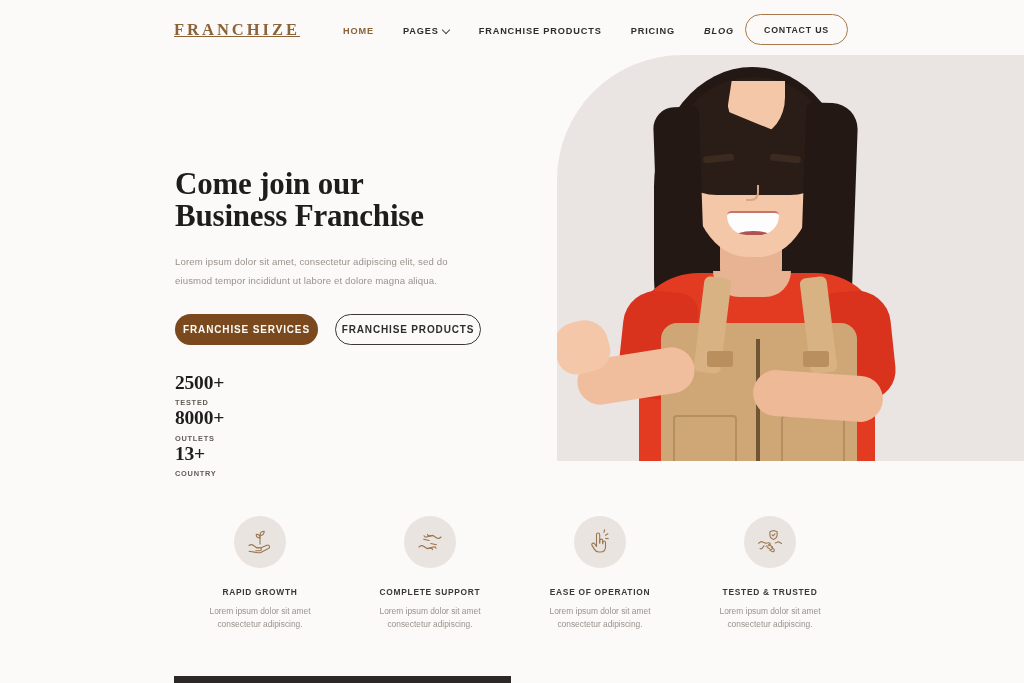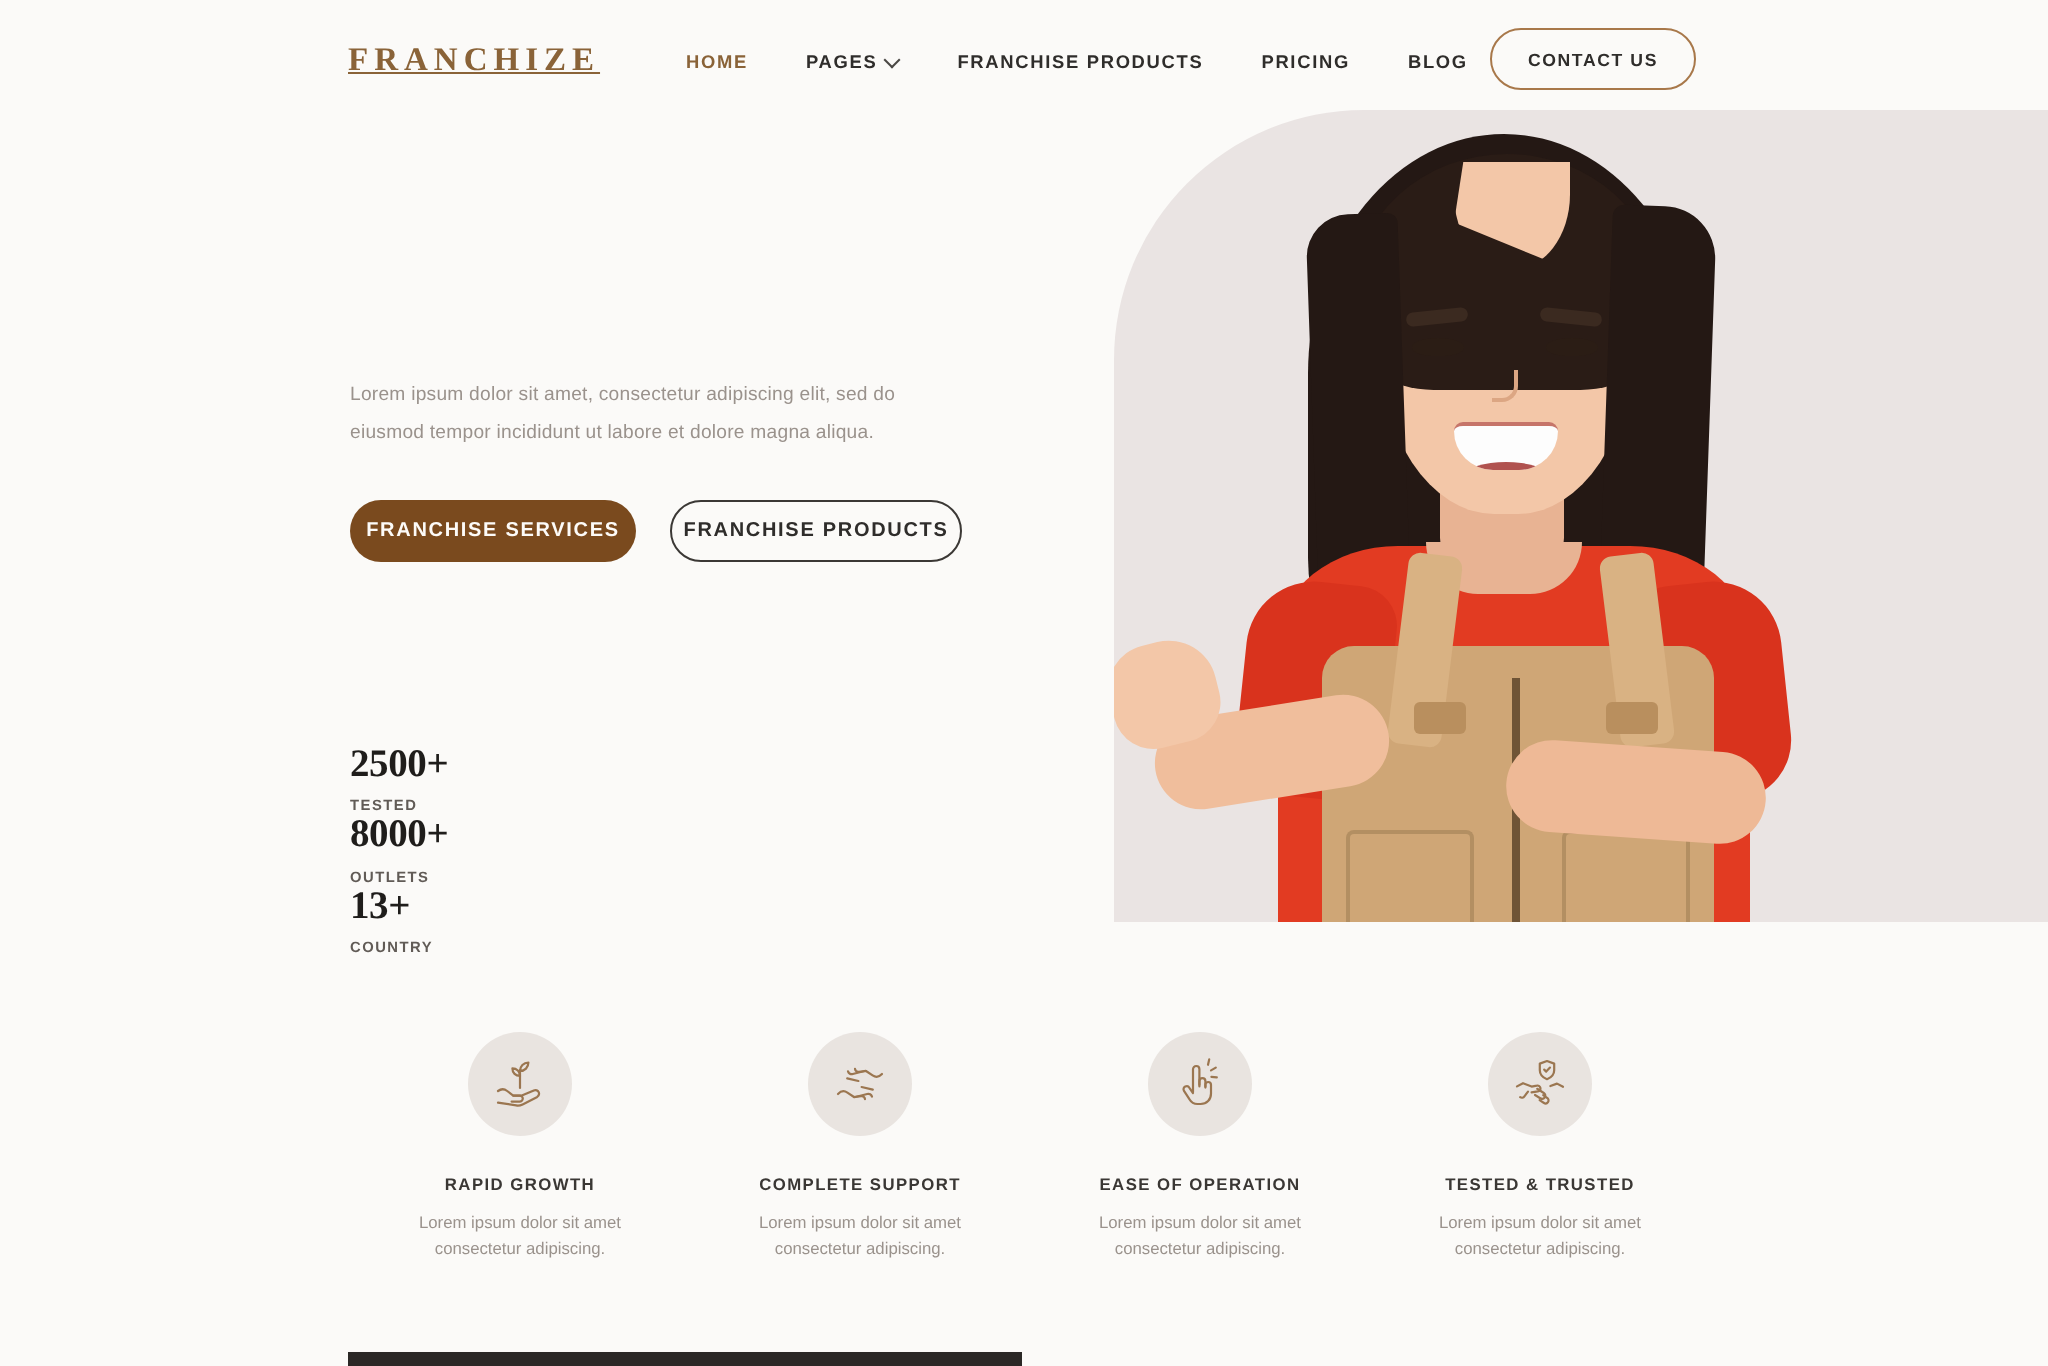--- a/index.html
+++ b/index.html
@@ -56,21 +56,21 @@
     letter-spacing: 0.85px;
     color: #2f2d2b;
     text-decoration: none;
     white-space: nowrap;
     padding: 4px 0;
     margin-right: 29px;
     display: inline-flex;
     align-items: center;
     gap: 4px;
   }
-  .nav-link:last-child { margin-right: 16px; }
+  .nav-link:last-child { margin-right: 16px; font-style: italic; }
   .nav-link.is-active { color: #8a6338; }
 
   .chevron-down {
     display: inline-block;
     width: 7px;
     height: 7px;
     position: relative;
     top: -1px;
   }
   .chevron-down::after {
@@ -508,20 +508,24 @@
     <div class="p-strap-r"></div>
     <div class="p-strapbuckle-l"></div>
     <div class="p-strapbuckle-r"></div>
     <div class="p-arm-r"></div>
     <div class="p-arm-l"></div>
     <div class="p-fist"></div>
   </div>
 </div>
 
 <section class="hero-copy">
+  <h1 class="hero-title">
+    <span>Come join our</span><br>
+    <span>Business Franchise</span>
+  </h1>
   <p class="hero-sub">Lorem ipsum dolor sit amet, consectetur adipiscing elit, sed do eiusmod tempor incididunt ut labore et dolore magna aliqua.</p>
   <div class="hero-actions">
     <button class="btn btn-primary">FRANCHISE SERVICES</button>
     <button class="btn btn-outline">FRANCHISE PRODUCTS</button>
   </div>
 </section>
 
 <div class="stats">
   <div class="stat">
     <div class="stat-value">2500+</div>

